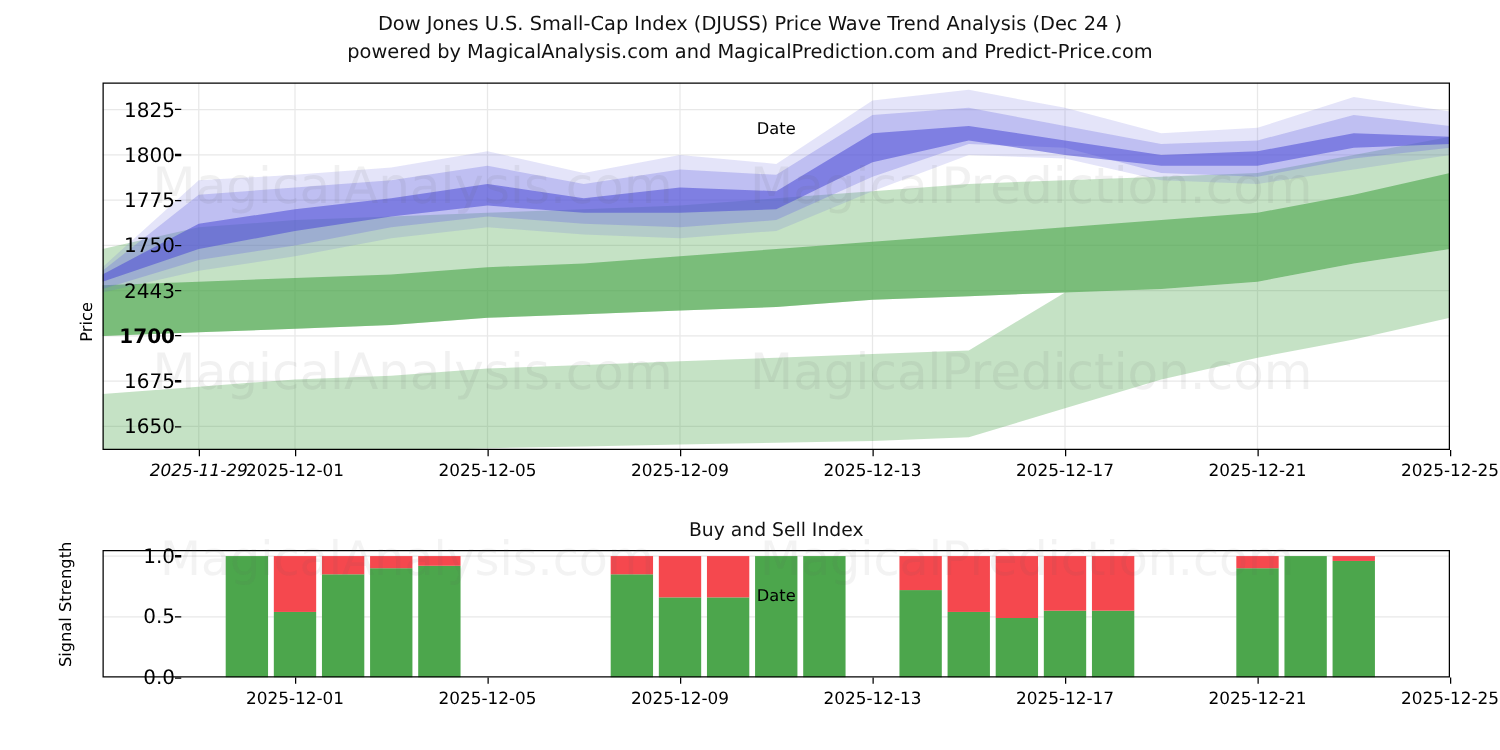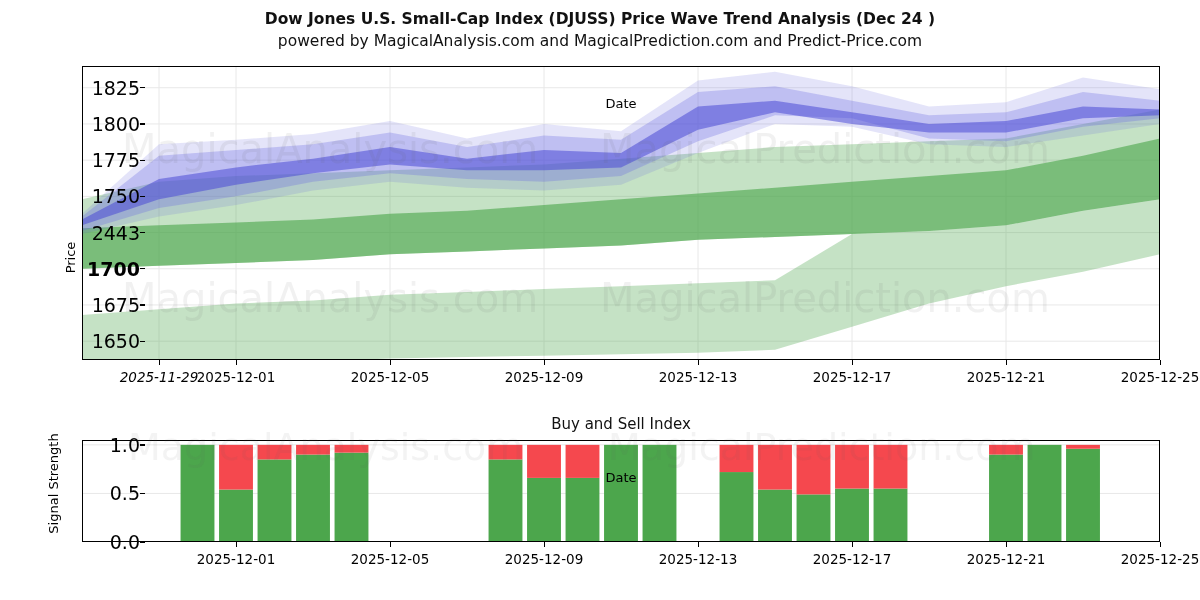--- a/index.html
+++ b/index.html
@@ -1,31 +1,31 @@
 <!DOCTYPE html>
 <html><head>
 <meta charset="utf-8">
 <style>
   html,body{margin:0;padding:0;background:#ffffff;}
   body{width:1200px;height:600px;font-family:"DejaVu Sans","Liberation Sans",sans-serif;color:#000;overflow:hidden;}
   #root{position:relative;width:1200px;height:600px;}
 
   .title-block{position:absolute;left:0;top:8px;width:1200px;text-align:center;}
-  .title-line{font-size:15.5px;line-height:22px;color:#111;font-weight:bold;}
+  .title-line{font-size:15.5px;line-height:22px;color:#111;}
 
   .subtitle-line{font-size:15.5px;line-height:22px;color:#111;}
 
   
   #priceAxes{position:absolute;left:82px;top:66px;width:1078px;height:294px;}
   #priceFrame{position:absolute;left:0;top:0;width:100%;height:100%;border:1.2px solid #000;box-sizing:border-box;}
   #priceSvg{position:absolute;left:0;top:0;width:1078px;height:294px;}
 
   .ylabel-price{position:absolute;left:-72px;top:184px;width:120px;text-align:center;
     transform:rotate(-90deg);transform-origin:center center;font-size:13px;}
-  .ytick{position:absolute;right:0;font-size:19px;text-align:right;white-space:nowrap;
+  .ytick{position:absolute;right:0;font-size:16px;text-align:right;white-space:nowrap;
     transform:translateY(-50%);}
   .yticks-wrap{position:absolute;left:-8px;top:0;width:66px;height:294px;}
   .tickmark-y{position:absolute;left:-5px;width:5px;height:1.2px;background:#000;}
   .xticks-wrap{position:absolute;left:0;top:294px;width:1078px;height:40px;}
   .xtick{position:absolute;top:9px;font-size:13.5px;white-space:nowrap;transform:translateX(-50%);}
   .tickmark-x{position:absolute;top:0;width:1.2px;height:5px;background:#000;}
   .xlabel{position:absolute;left:0;top:30px;width:1078px;text-align:center;font-size:13px;}
 
   
   #signalAxes{position:absolute;left:82px;top:440px;width:1078px;height:102px;}

